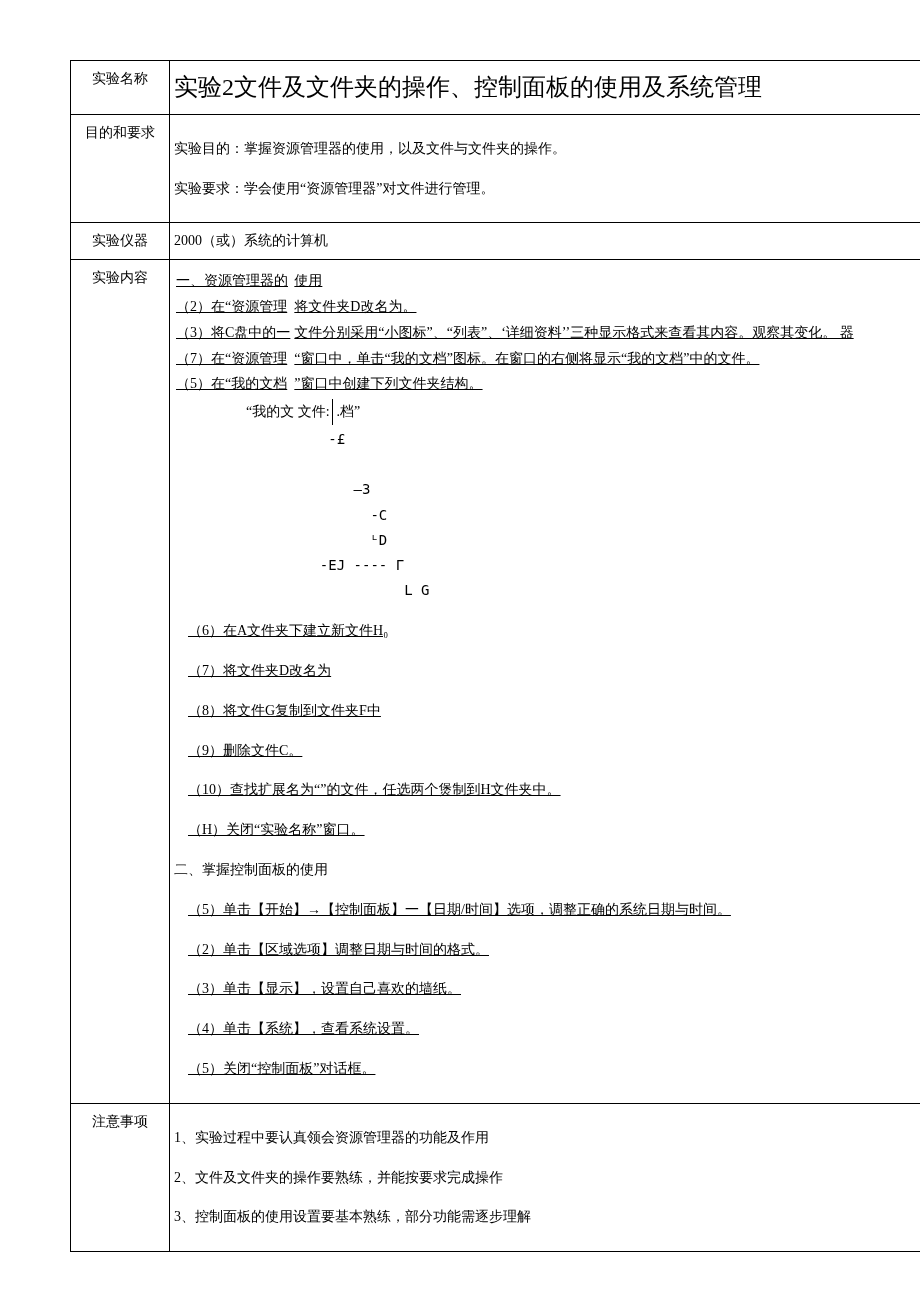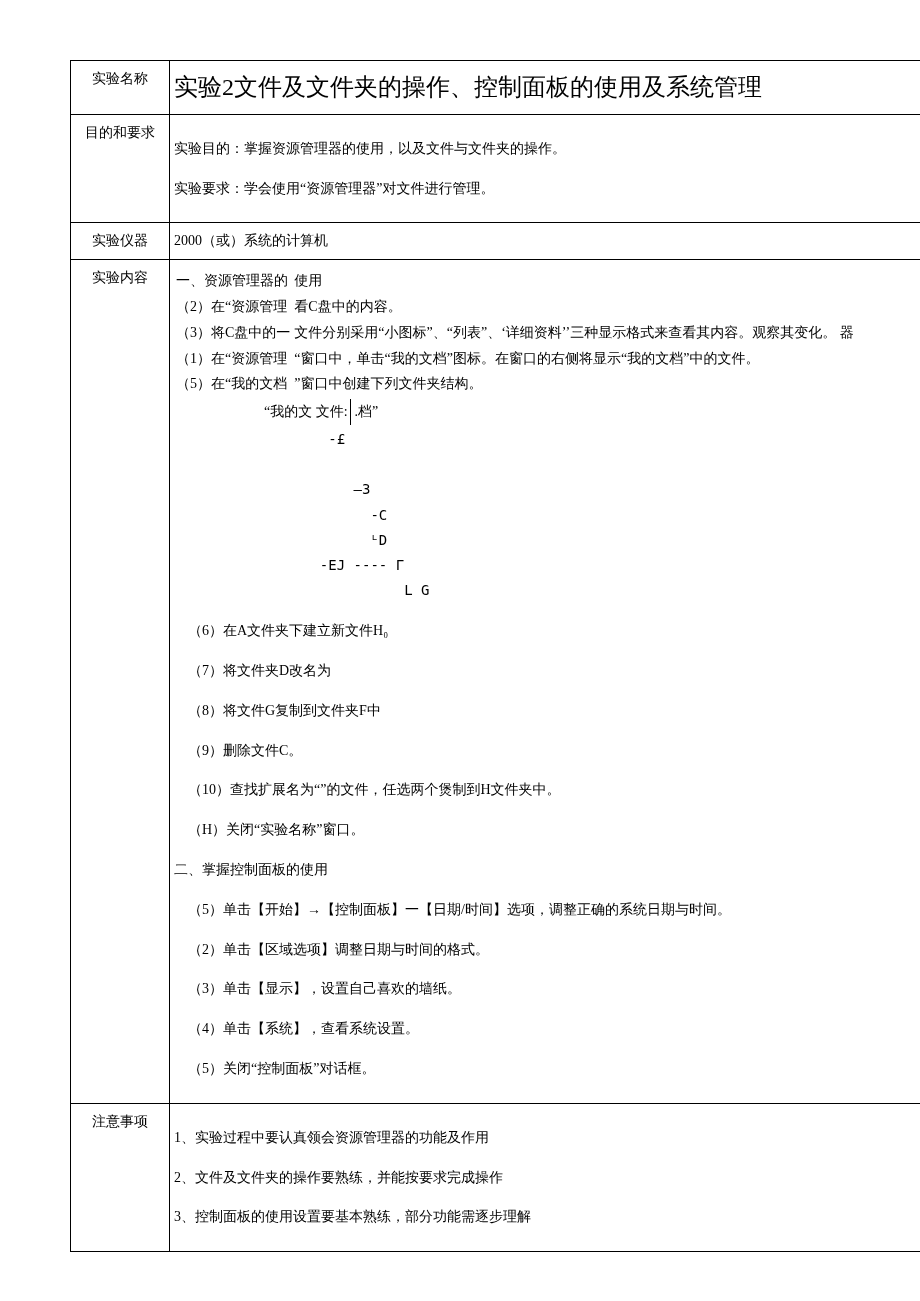--- a/index.html
+++ b/index.html
@@ -26,21 +26,21 @@
     text-align: center;
     vertical-align: middle;
   }
   .title {
     font-size: 24px;
     padding: 14px 6px;
   }
   .content p {
     margin: 16px 0;
   }
-  .indent-1 { padding-left: 14px; }
+  .indent-1 { padding-left: 14px; text-decoration: underline; }
   .inner-tbl {
     border-collapse: collapse;
     margin-top: 2px;
     margin-bottom: 2px;
   }
   .inner-tbl td {
     border: none !important;
     padding: 1px 2px !important;
     vertical-align: top;
     font-size: 14px;
@@ -78,38 +78,38 @@
     <td class="content">
 
       <table class="inner-tbl indent-1">
         <tbody>
               <tr>
                 <td>一、资源管理器的</td>
                 <td>使用</td>
               </tr>
         <tr>
                 <td>（2）在“资源管理</td>
-                <td>看C盘中的内容。</td>
+                <td>将文件夹D改名为。</td>
               </tr>
         <tr>
                 <td>（3）将C盘中的一</td>
                 <td>文件分别采用“小图标”、“列表”、‘详细资料’’三种显示格式来查看其内容。观察其变化。  器</td>
               </tr>
         <tr>
-                <td>（1）在“资源管理</td>
+                <td>（7）在“资源管理</td>
                 <td>“窗口中，单击“我的文档”图标。在窗口的右侧将显示“我的文档”中的文件。</td>
               </tr>
         <tr>
                 <td>（5）在“我的文档</td>
                 <td>”窗口中创建下列文件夹结构。</td>
               </tr>
       </tbody>
           </table>
 
-      <table class="inner-tbl" style="margin-left:88px;">
+      <table class="inner-tbl" style="margin-left:70px;">
         <tbody>
               <tr>
           <td>“我的文 文件:</td>
           <td style="border-left:1px solid #000 !important; padding-left:4px !important;">.档”</td>
         </tr>
       </tbody>
           </table>
 
       <div class="tree">          -£
 

